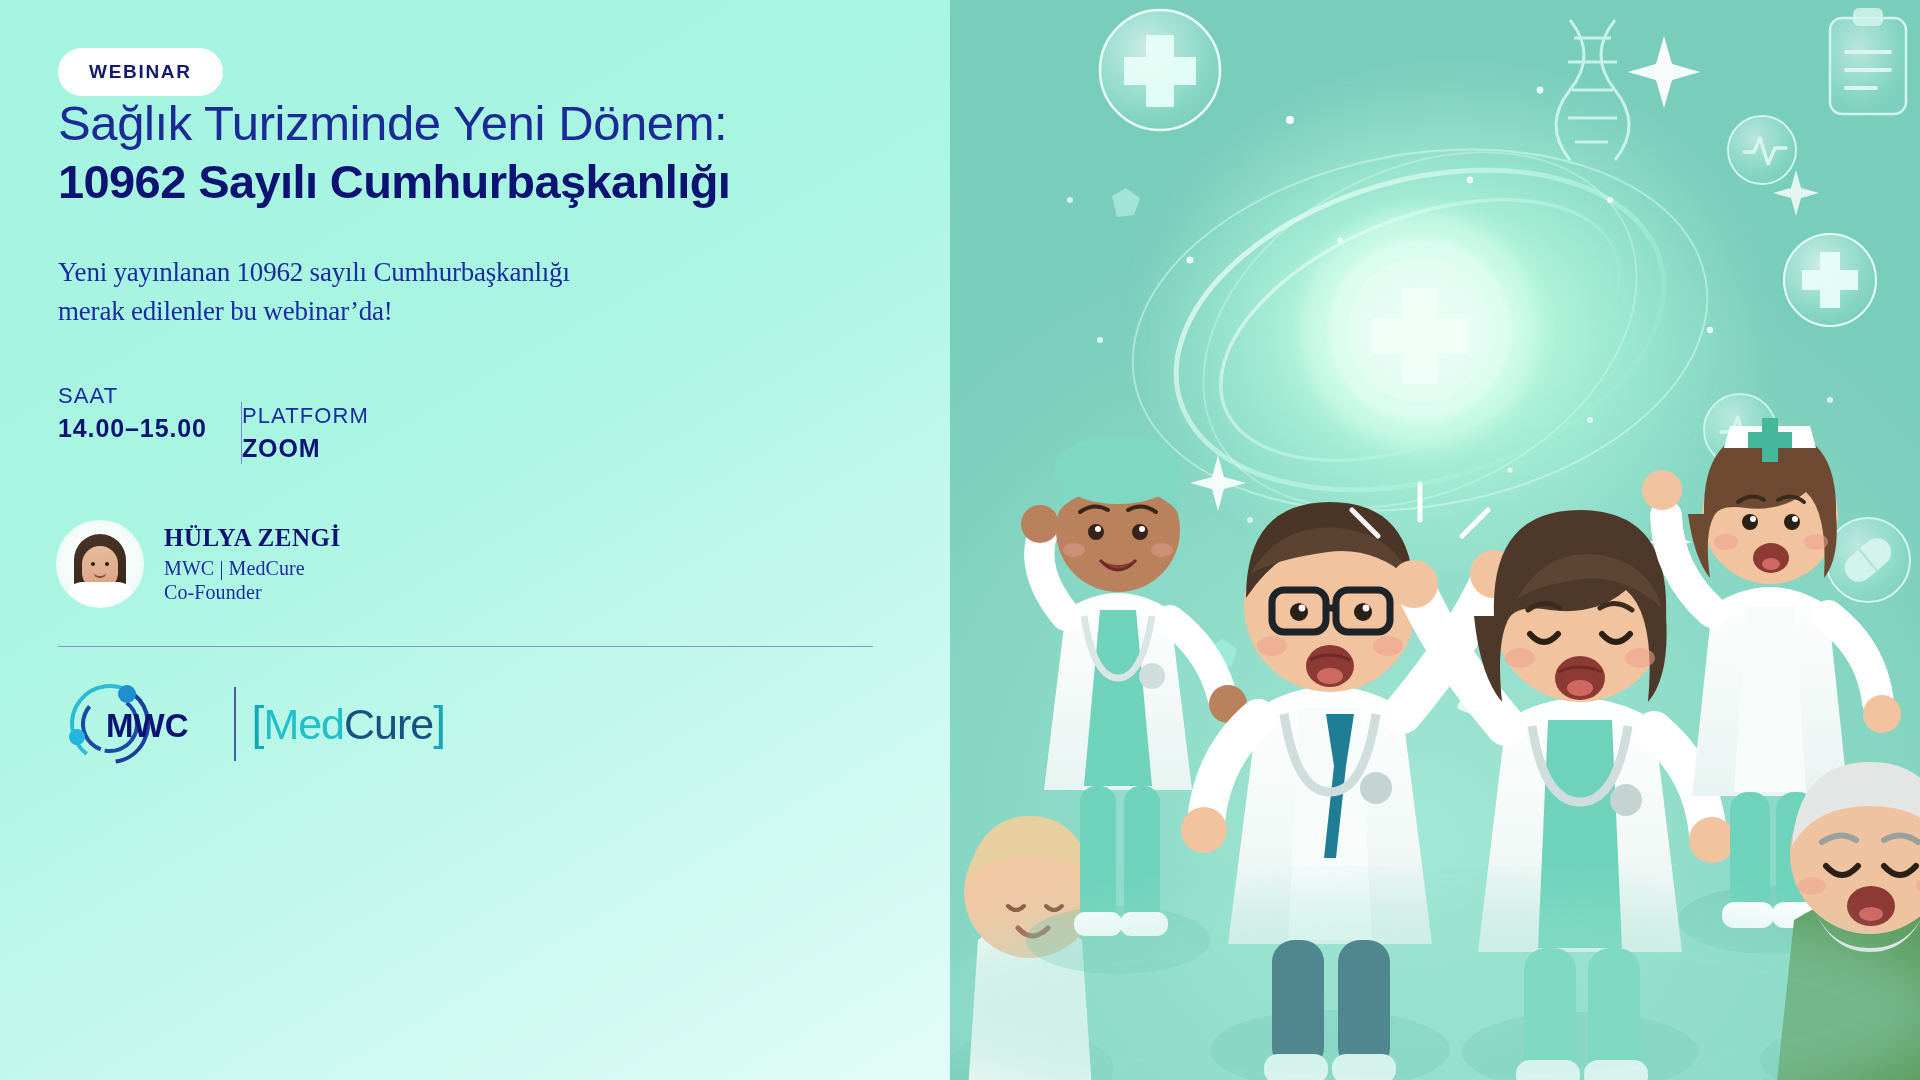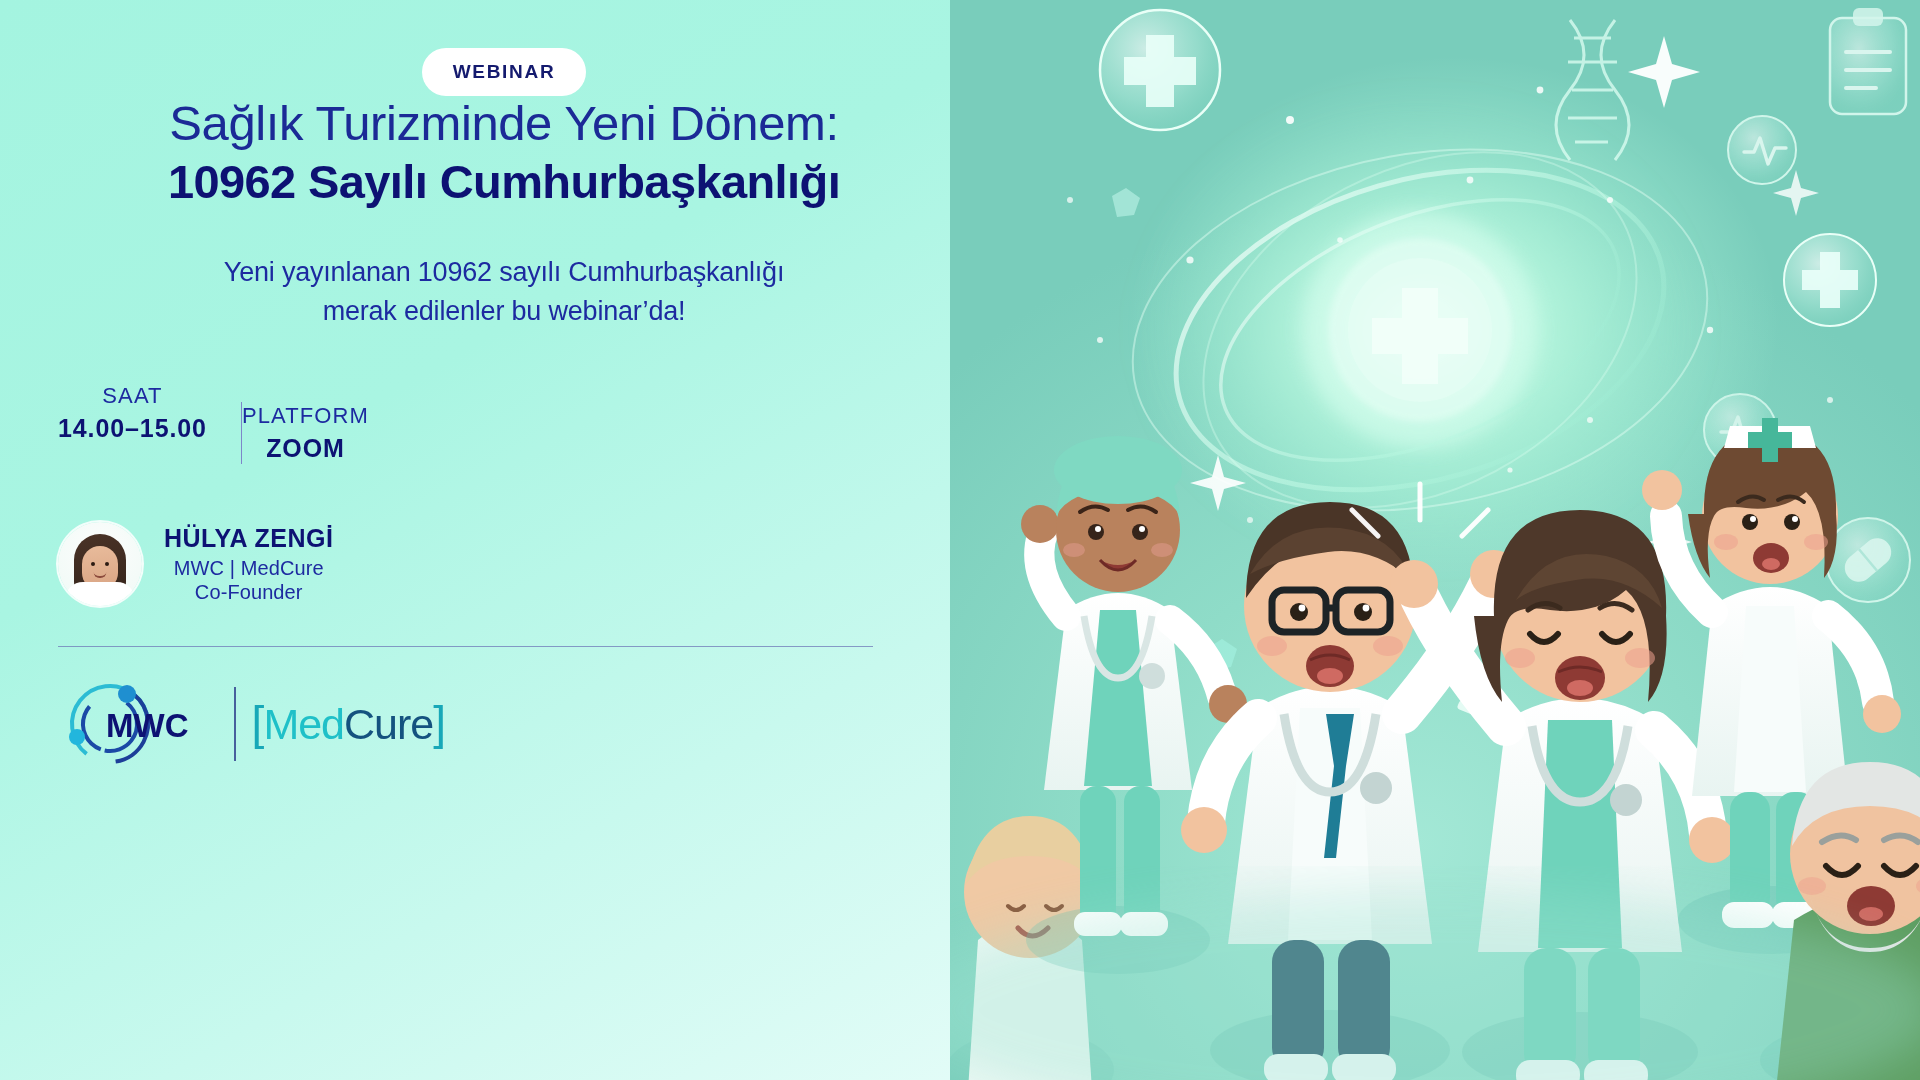--- a/index.html
+++ b/index.html
@@ -11,21 +11,20 @@
   }
   .poster { position:relative; width:1920px; height:1080px; display:flex; }
 
   
   .left {
     position:relative;
     width:950px; height:1080px;
     background:linear-gradient(150deg,#a4f4e0 0%,#a9f5e2 38%,#c8f9ee 72%,#e2fcf7 100%);
     padding:48px 0 0 58px;
     flex:none;
-    text-align:center;
   }
 
   .badge {
     display:inline-flex; align-items:center; justify-content:center;
     background:#ffffff; color:#141a6e;
     border-radius:999px;
     padding:13px 31px;
     font-size:19px; font-weight:700; letter-spacing:1.7px;
   }
 
@@ -38,42 +37,42 @@
   .title-line2, .title-line3 {
     font-size:47px; font-weight:700; color:#0d1273;
     letter-spacing:-0.6px; line-height:1.2;
     white-space:nowrap;
   }
   .title-line2 { margin-top:3px; }
 
   .desc {
     margin-top:42px;
     font-size:27px; font-weight:300; color:#1d2aa0;
-    line-height:1.46; letter-spacing:-0.2px;
+    line-height:1.46; letter-spacing:-0.2px;font-family:Liberation Serif, serif;
   }
   .desc span { display:block; white-space:nowrap; }
 
   .meta {
     margin-top:50px;
     display:flex; align-items:stretch;
   }
   .meta-col { padding-right:34px; }
   .meta-col + .meta-col { border-left:1.6px solid #7d86c9;margin-top:20px; }
   .meta-label {
     font-size:22px; font-weight:300; color:#1d2aa0;
     letter-spacing:1.1px; line-height:1.28;
   }
   .meta-value {
     font-size:25px; font-weight:700; color:#0d1273;
     letter-spacing:0.9px; line-height:1.28; margin-top:2px;
   }
 
   .speaker {
     margin-top:58px;
-    display:flex; align-items:center; gap:22px;
+    display:flex; align-items:center; gap:22px;font-family:Liberation Serif, serif;
   }
   .avatar {
     width:84px; height:84px; border-radius:50%;
     background:radial-gradient(circle at 50% 36%, #fdfdfd 0%, #f4fbf8 62%, #eef9f5 100%);
     position:relative; overflow:hidden; flex:none;
     box-shadow:0 0 0 2px rgba(255,255,255,.85);
   }
   .avatar .hair {
     position:absolute; left:50%; top:12px; transform:translateX(-50%);
     width:52px; height:68px; border-radius:26px 26px 20px 20px;

